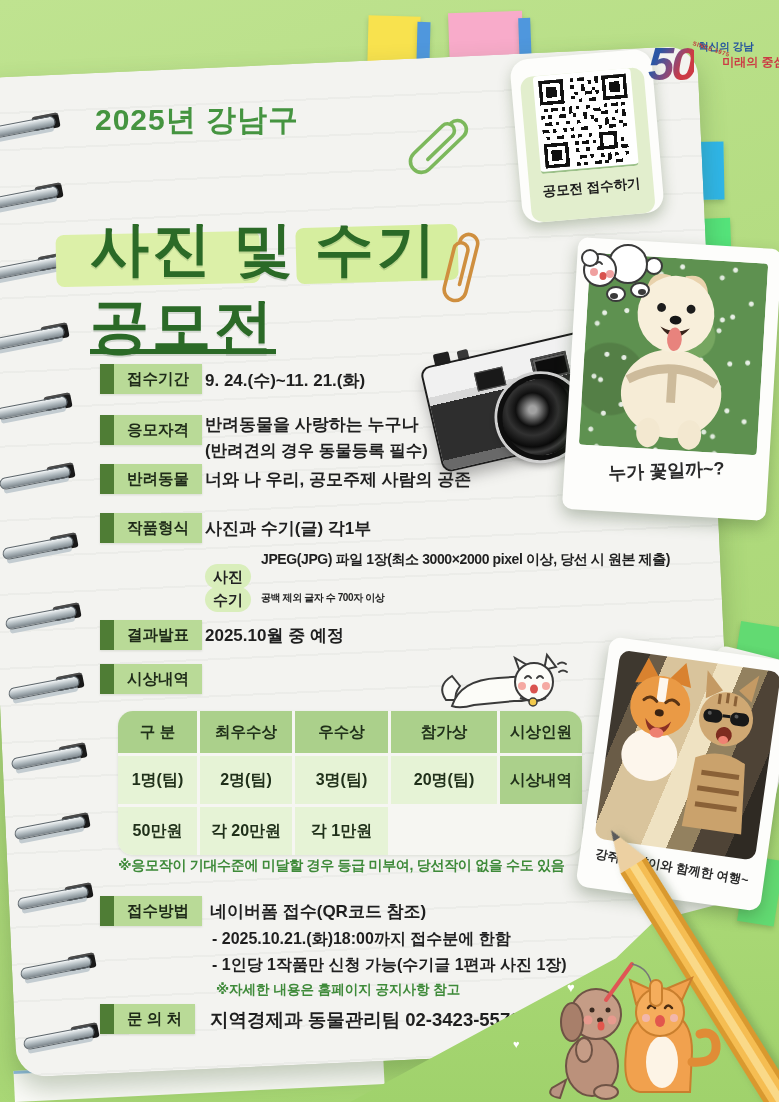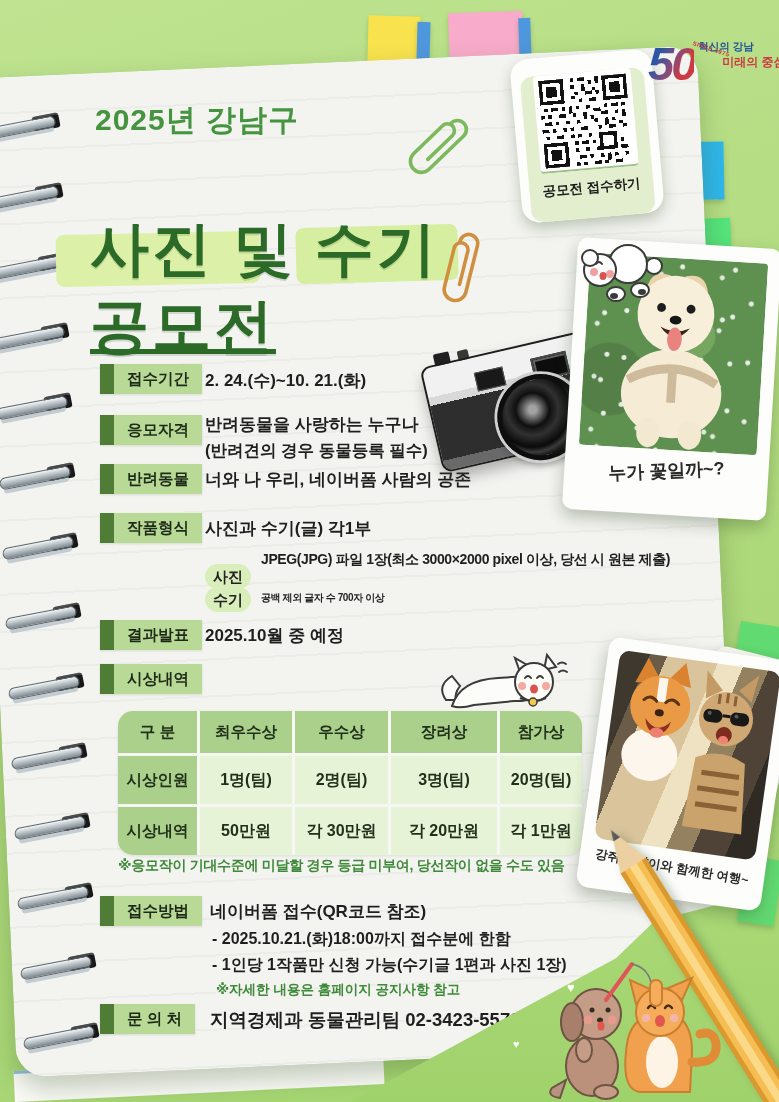--- a/index.html
+++ b/index.html
@@ -174,34 +174,34 @@
   <div class="abs kicker">2025년 강남구</div>
   <div class="hl hl-1"></div>
   <div class="hl hl-2"></div>
   <div class="abs h-line h2">사진 및 수기</div>
   <div class="abs h-line h3">공모전</div>
 
   <div class="lab" style="top:364px">
     <div class="sq"></div>
     <div class="tx">접수기간</div>
   </div>
-  <div class="val" style="top:369px">2. 24.(수)~10. 21.(화)</div>
+  <div class="val" style="top:369px">9. 24.(수)~11. 21.(화)</div>
 
   <div class="lab" style="top:415px">
     <div class="sq"></div>
     <div class="tx">응모자격</div>
   </div>
   <div class="val" style="top:413px">반려동물을 사랑하는 누구나</div>
   <div class="val" style="top:440px;font-size:16.5px">(반려견의 경우 동물등록 필수)</div>
 
   <div class="lab" style="top:464px">
     <div class="sq"></div>
     <div class="tx">반려동물</div>
   </div>
-  <div class="val" style="top:468px">너와 나 우리, 네이버폼 사람의 공존</div>
+  <div class="val" style="top:468px">너와 나 우리, 공모주제 사람의 공존</div>
 
   <div class="lab" style="top:513px">
     <div class="sq"></div>
     <div class="tx">작품형식</div>
   </div>
   <div class="val" style="top:517px">사진과 수기(글) 각1부</div>
   <div class="pill" style="top:564px">사진</div>
   <div class="desc" style="top:551px">JPEG(JPG) 파일 1장(최소 3000×2000 pixel 이상, 당선 시 원본 제출)</div>
   <div class="pill" style="top:587px">수기</div>
   <div class="desc" style="top:591px;font-size:10px">공백 제외 글자 수 700자 이상</div>
@@ -214,30 +214,28 @@
 
   <div class="lab" style="top:664px">
     <div class="sq"></div>
     <div class="tx">시상내역</div>
   </div>
 
   <div class="abs awards">
     <div class="cell-h">구 분</div>
     <div class="cell-h">최우수상</div>
     <div class="cell-h">우수상</div>
-    <div class="cell-h">장려상</div>
     <div class="cell-h">참가상</div>
     <div class="cell-h">시상인원</div>
     <div class="cell-d">1명(팀)</div>
     <div class="cell-d">2명(팀)</div>
     <div class="cell-d">3명(팀)</div>
     <div class="cell-d">20명(팀)</div>
     <div class="cell-h">시상내역</div>
     <div class="cell-d">50만원</div>
-    <div class="cell-d">각 30만원</div>
     <div class="cell-d">각 20만원</div>
     <div class="cell-d">각 1만원</div>
   </div>
   <div class="gnote" style="left:118px;top:857px;font-size:14px;letter-spacing:-0.3px">※응모작이 기대수준에 미달할 경우 등급 미부여, 당선작이 없을 수도 있음</div>
 
   <div class="lab" style="top:896px">
     <div class="sq"></div>
     <div class="tx">접수방법</div>
   </div>
   <div class="val" style="top:900px;left:210px">네이버폼 접수(QR코드 참조)</div>

